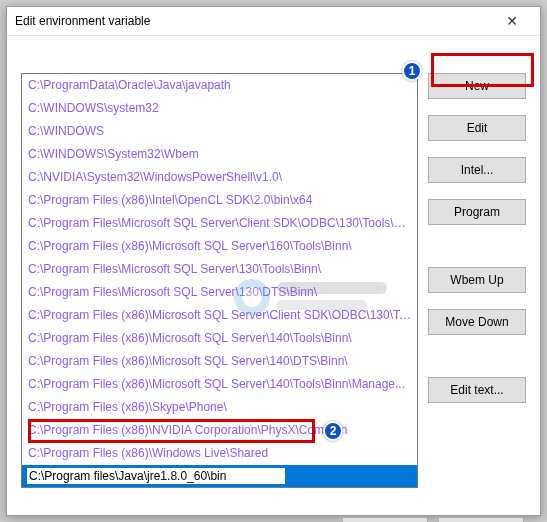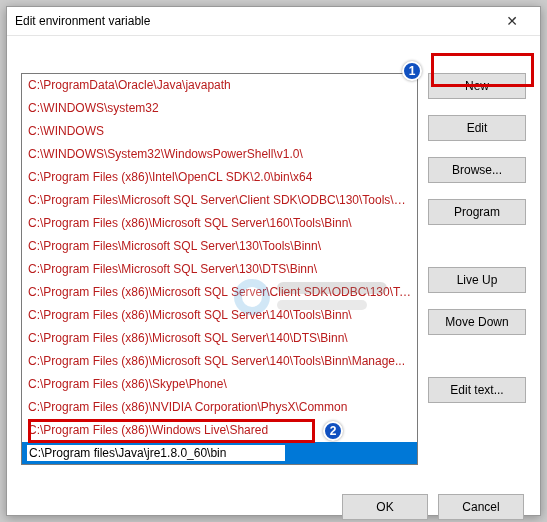--- a/index.html
+++ b/index.html
@@ -54,21 +54,21 @@
       overflow: hidden;
       position: relative;
     }
     .listbox-inner {
       height: 100%;
       overflow: hidden;
     }
     .list-item {
       padding: 3px 6px;
       font-size: 12px;
-      color: #b91c1c;
+      color: #8b5cf6;
       white-space: nowrap;
       overflow: hidden;
       text-overflow: ellipsis;
       line-height: 17px;
     }
     .list-item.selected {
       background: #0078d7;
       color: #fff;
     }
     .list-item.editing {
@@ -170,21 +170,22 @@
     <span class="close">✕</span>
   </div>
 
   <div class="content">
 
     <div class="listbox">
       <div class="listbox-inner">
         <div class="list-item">C:\ProgramData\Oracle\Java\javapath</div>
         <div class="list-item">C:\WINDOWS\system32</div>
         <div class="list-item">C:\WINDOWS</div>
-        <div class="list-item">C:\WINDOWS\System32\WindowsPowerShell\v1.0\</div>
+        <div class="list-item">C:\WINDOWS\System32\Wbem</div>
+        <div class="list-item">C:\NVIDIA\System32\WindowsPowerShell\v1.0\</div>
         <div class="list-item">C:\Program Files (x86)\Intel\OpenCL SDK\2.0\bin\x64</div>
         <div class="list-item">C:\Program Files\Microsoft SQL Server\Client SDK\ODBC\130\Tools\Bin...</div>
         <div class="list-item">C:\Program Files (x86)\Microsoft SQL Server\160\Tools\Binn\</div>
         <div class="list-item">C:\Program Files\Microsoft SQL Server\130\Tools\Binn\</div>
         <div class="list-item">C:\Program Files\Microsoft SQL Server\130\DTS\Binn\</div>
         <div class="list-item">C:\Program Files (x86)\Microsoft SQL Server\Client SDK\ODBC\130\Tool...</div>
         <div class="list-item">C:\Program Files (x86)\Microsoft SQL Server\140\Tools\Binn\</div>
         <div class="list-item">C:\Program Files (x86)\Microsoft SQL Server\140\DTS\Binn\</div>
         <div class="list-item">C:\Program Files (x86)\Microsoft SQL Server\140\Tools\Binn\Manage...</div>
         <div class="list-item">C:\Program Files (x86)\Skype\Phone\</div>
@@ -194,25 +195,25 @@
           <input class="edit-input" type="text" value="C:\Program files\Java\jre1.8.0_60\bin" style="">
         </div>
       </div>
     </div>
 
     <div class="sidebar">
       <button class="btn">New</button>
       <div class="spacer-sm"></div>
       <button class="btn">Edit</button>
       <div class="spacer-sm"></div>
-      <button class="btn">Browse...</button>
+      <button class="btn">Intel...</button>
       <div class="spacer-sm"></div>
       <button class="btn">Program</button>
       <div class="spacer-lg"></div>
-      <button class="btn">Live Up</button>
+      <button class="btn">Wbem Up</button>
       <div class="spacer-sm"></div>
       <button class="btn">Move Down</button>
       <div class="spacer-lg"></div>
       <button class="btn">Edit text...</button>
     </div>
 
   </div>
 
   <div class="bottom-bar">
     <button class="btn">OK</button>

